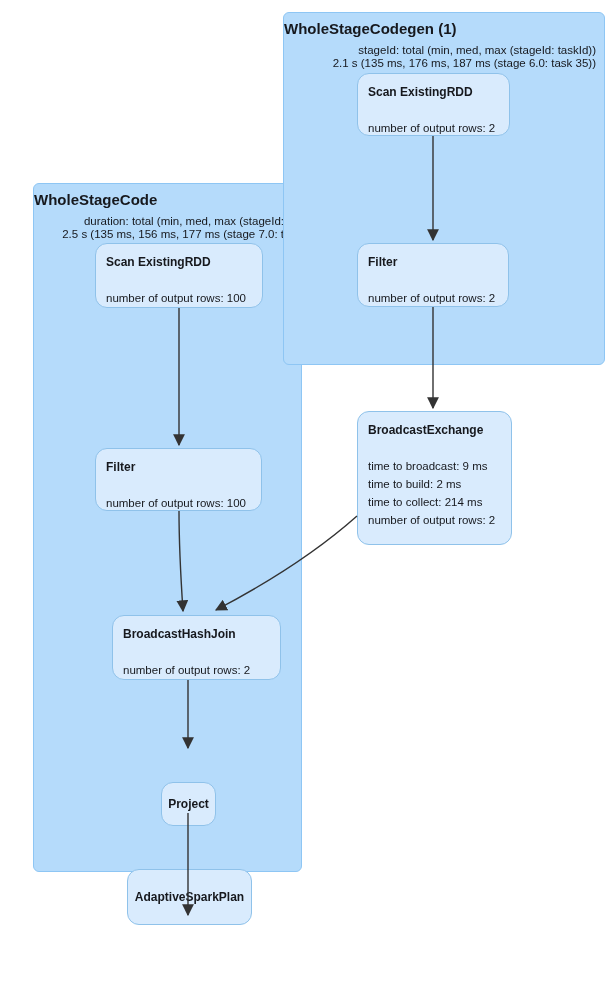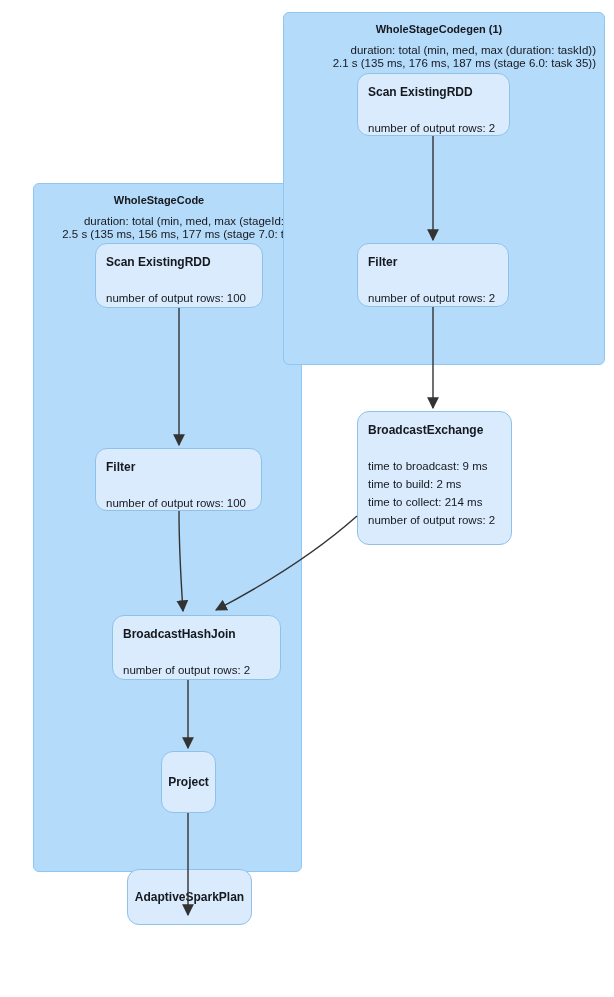--- a/index.html
+++ b/index.html
@@ -19,22 +19,22 @@
   }
   .cluster{
     position:absolute;
     background:var(--cluster-fill);
     border:1px solid var(--cluster-border);
     border-radius:6px;
     box-sizing:border-box;
   }
   .cluster-header{position:absolute;top:0;left:0;right:0;}
   .cluster-title{
-    font-weight:bold;font-size:11px;line-height:14px;
-    text-align:center;padding:9px 10px 0 0;white-space:nowrap;
+    font-weight:bold;font-size:15px;line-height:14px;
+    text-align:left;padding:9px 10px 0 0;white-space:nowrap;
   }
   .cluster-duration{
     font-size:11.5px;line-height:13px;text-align:right;
     padding:8px 8px 0 0;white-space:nowrap;
   }
   .node{
     position:absolute;
     background:var(--node-fill);
     border:1px solid var(--node-border);
     border-radius:12px;
@@ -72,21 +72,21 @@
         <div>duration: total (min, med, max (stageId:</div>
         <div>2.5 s (135 ms, 156 ms, 177 ms (stage 7.0: t</div>
       </div>
     </div>
   </div>
 
   <div class="cluster" id="z-right" style="left:283px;top:12px;width:322px;height:353px">
     <div class="cluster-header">
       <div class="cluster-title">WholeStageCodegen (1)</div>
       <div class="cluster-duration">
-        <div>duration: total (min, med, max (duration: taskId))</div>
+        <div>stageId: total (min, med, max (stageId: taskId))</div>
         <div>2.1 s (135 ms, 176 ms, 187 ms (stage 6.0: task 35))</div>
       </div>
     </div>
   </div>
 
   <div class="node" style="left:357px;top:73px;width:153px;height:63px">
     <div class="title">Scan ExistingRDD</div>
     <div class="spacer"></div>
     <div class="metric">number of output rows: 2</div>
   </div>
@@ -108,21 +108,21 @@
     <div class="spacer"></div>
     <div class="metric">number of output rows: 100</div>
   </div>
 
   <div class="node" style="left:112px;top:615px;width:169px;height:65px">
     <div class="title">BroadcastHashJoin</div>
     <div class="spacer"></div>
     <div class="metric">number of output rows: 2</div>
   </div>
 
-  <div class="node center" style="left:161px;top:751px;width:55px;height:62px">
+  <div class="node center" style="left:161px;top:782px;width:55px;height:44px">
     <div class="title">Project</div>
   </div>
 
   <div class="node" style="left:357px;top:411px;width:155px;height:134px">
     <div class="title">BroadcastExchange</div>
     <div class="spacer"></div>
     <div class="metric">time to broadcast: 9 ms</div>
     <div class="metric">time to build: 2 ms</div>
     <div class="metric">time to collect: 214 ms</div>
     <div class="metric">number of output rows: 2</div>

